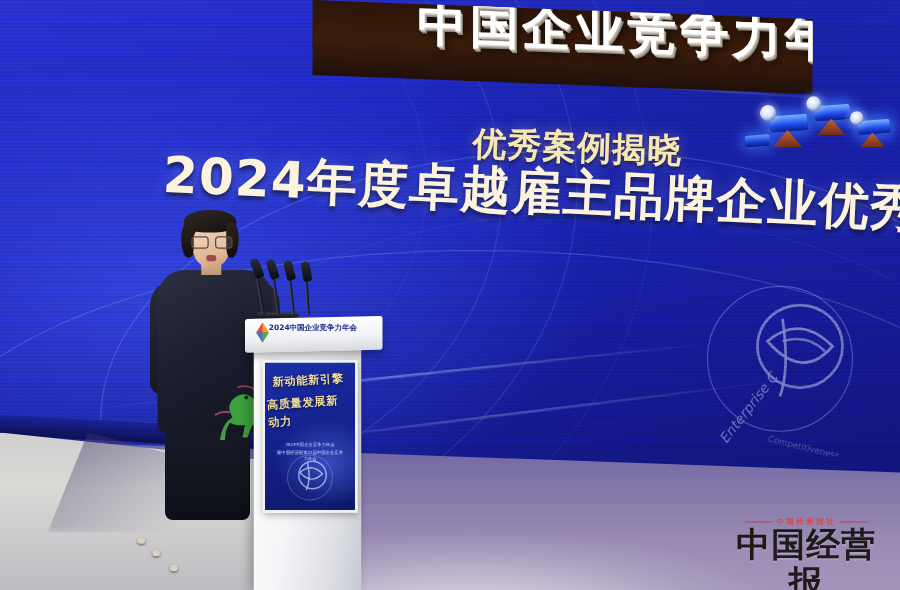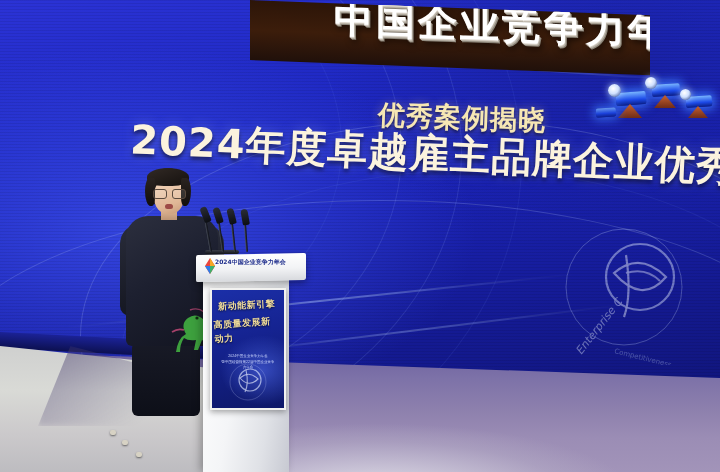--- a/index.html
+++ b/index.html
@@ -414,14 +414,23 @@
     <div class="panel-sub">2024中国企业竞争力年会</div>
     <div class="panel-sub" style="top:70px;">暨中国经营报第22届中国企业竞争力年会</div>
     <svg class="panel-emb" viewBox="0 0 48 40">
       <ellipse cx="26" cy="18" rx="11" ry="11" fill="none" stroke="#dfe9ff" stroke-width="1.2" opacity=".85"></ellipse>
       <path d="M16 16 q9 -8 18 1 q-9 9 -18 -1 z" fill="none" stroke="#eef3ff" stroke-width="1.1" opacity=".85"></path>
       <path d="M22 8 q3 14 -1 22" fill="none" stroke="#eef3ff" stroke-width="1.1" opacity=".85"></path>
       <circle cx="24" cy="20" r="18" fill="none" stroke="#cfd9ff" stroke-width=".6" opacity=".5"></circle>
     </svg>
   </div>
 
+  <div class="wm">
+    <div class="wm-top">
+      <span class="wm-dash"></span>
+      <span class="wm-mini">中国经营报社</span>
+      <span class="wm-dash"></span>
+    </div>
+    <div class="wm-cn">中国经营报</div>
+
+  </div>
 
 </div>
 
 </body></html>

